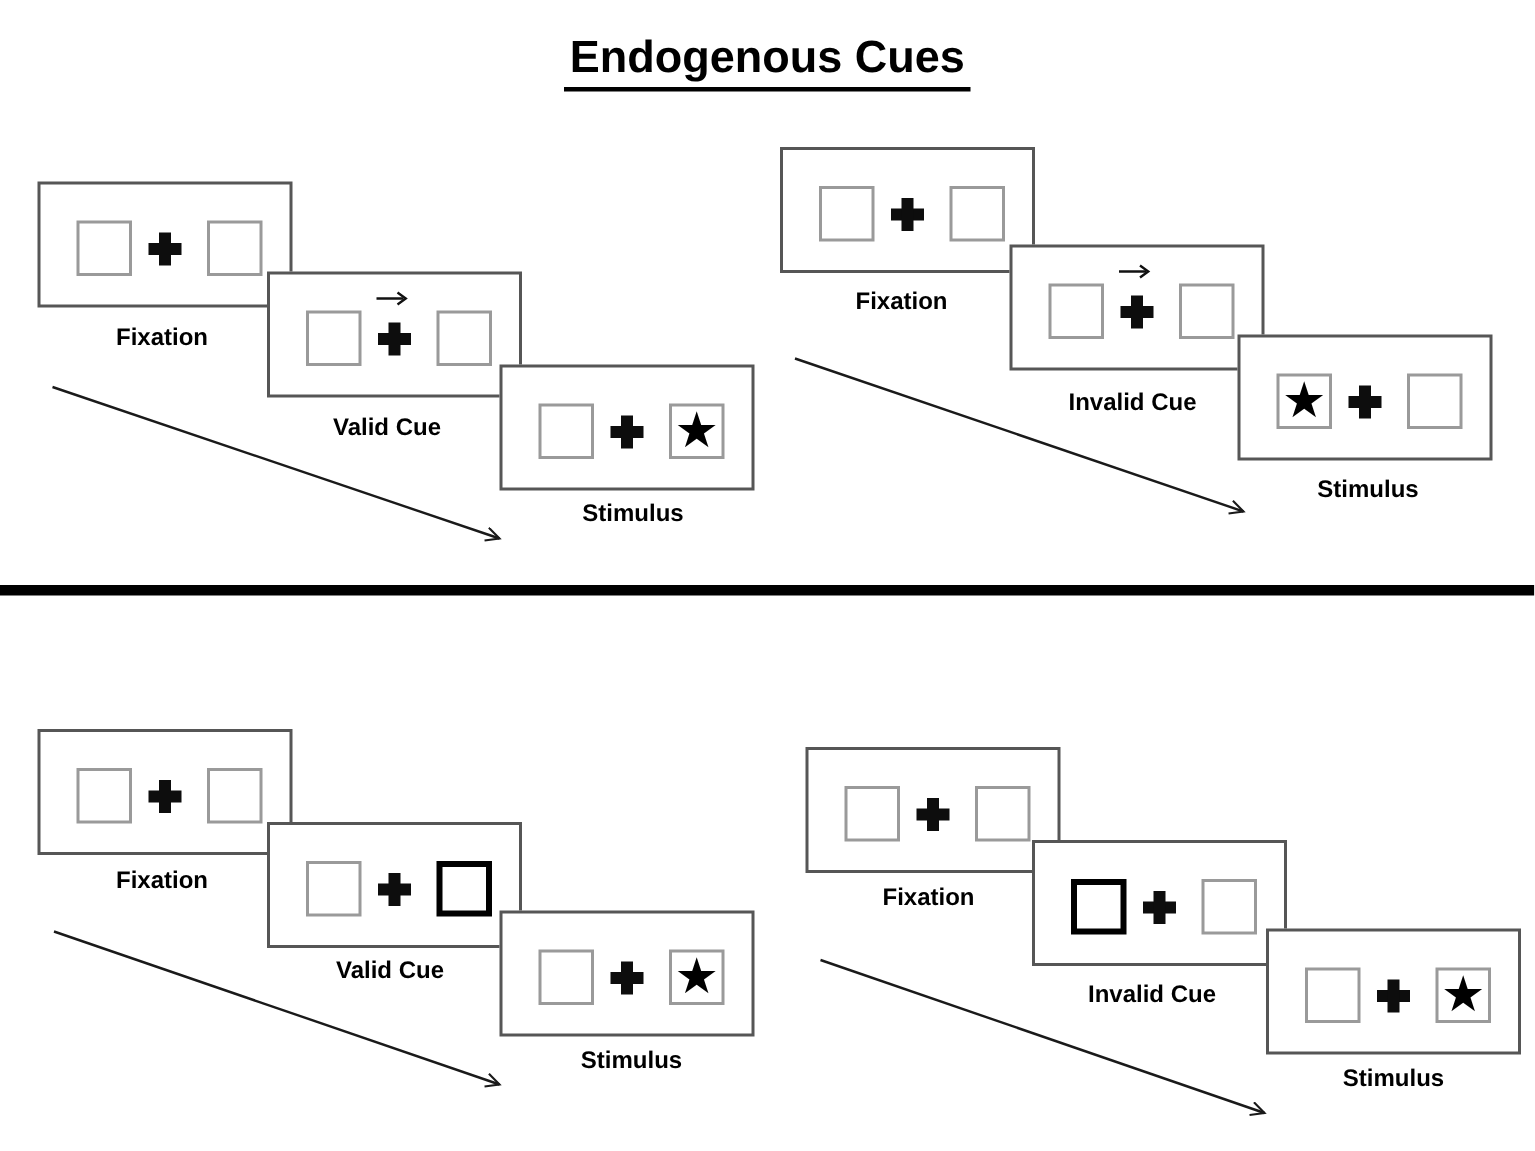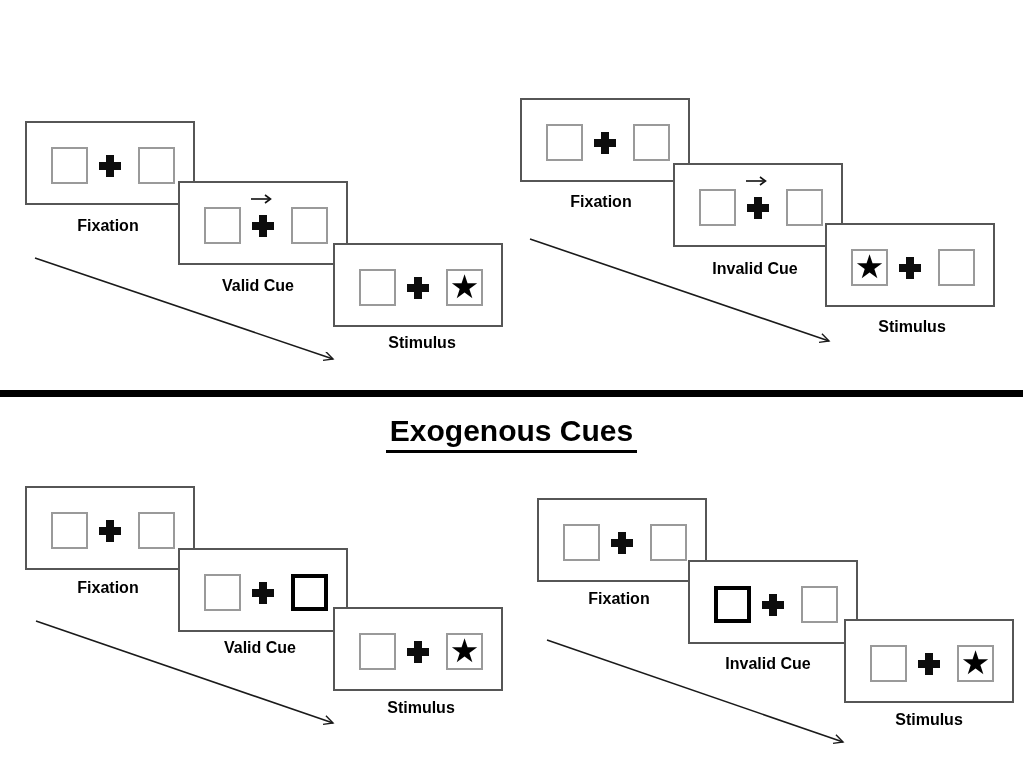--- a/index.html
+++ b/index.html
@@ -57,22 +57,22 @@
   }
   #time-arrows{
     position:absolute;left:0;top:0;z-index:0;pointer-events:none;
   }
 </style>
 </head>
 <body>
 
 <div id="stage">
 
-  <div class="section-title" id="exo-title">
-    <span>Exogenous Cues</span>
+  <div class="section-title" id="endo-title">
+    <span>Endogenous Cues</span>
   </div>
 
   <div class="divider"></div>
 
   <svg id="time-arrows" width="1023" height="767">
     <defs>
       <marker id="ah" markerWidth="14" markerHeight="12" refX="10" refY="5" orient="auto" markerUnits="userSpaceOnUse">
         <path d="M1,0.5 L10,5 L1,9.5" fill="none" stroke="#1a1a1a" stroke-width="1.4"></path>
       </marker>
     </defs>

